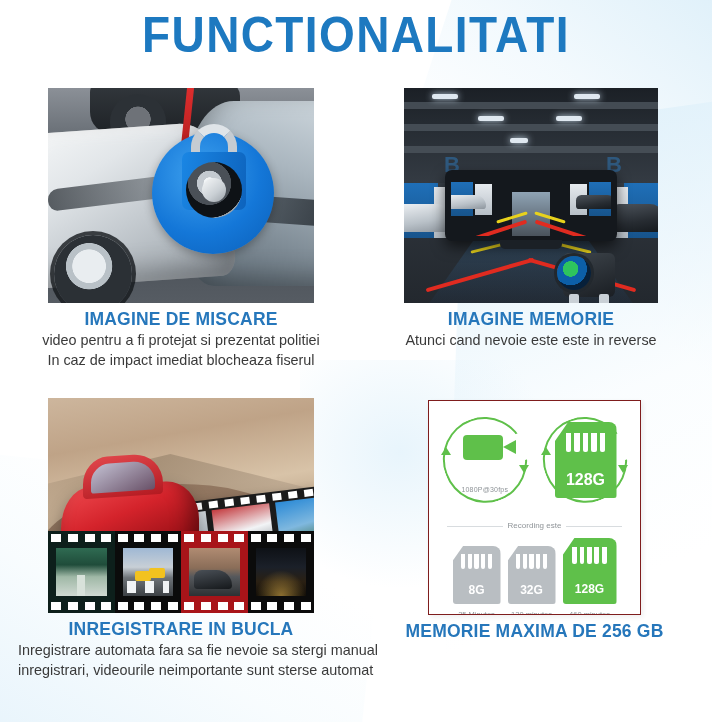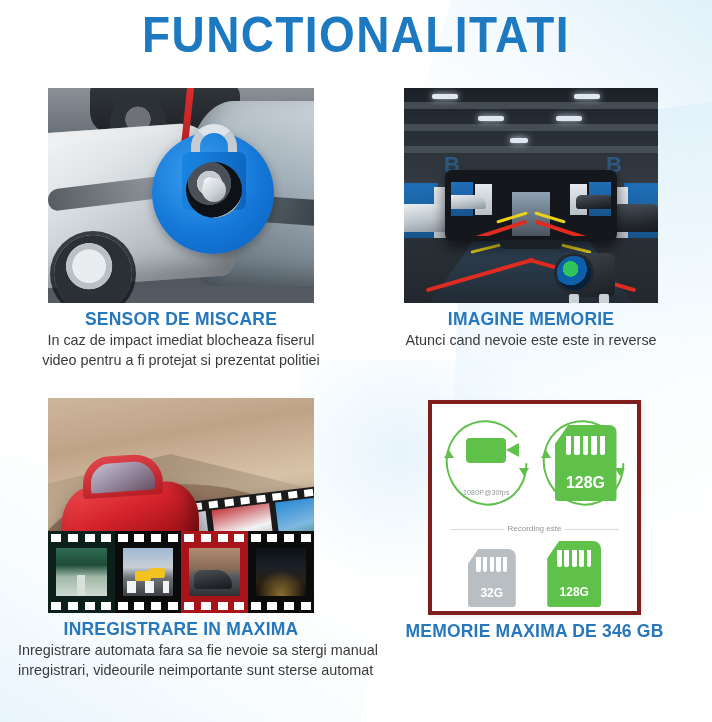--- a/index.html
+++ b/index.html
@@ -60,21 +60,21 @@
   .f1 { left: 48px;  top: 2px;   width: 266px; }
   .f2 { left: 404px; top: 2px;   width: 254px; }
   .f3 { left: 48px;  top: 312px; width: 266px; }
   .f4 { left: 428px; top: 314px; width: 213px; }
 
   .thumb { position: relative; overflow: hidden; background: #cfd6db; }
   .t1 { width: 266px; height: 215px; }
   .t2 { width: 254px; height: 215px; }
   .t3 { width: 266px; height: 215px; }
   .t4 { width: 213px; height: 215px; background: #15803d;
-        border: 4px solid #7f1d1d; box-shadow: 2px 2px 5px rgba(0,0,0,.07); }
+        border: 1px solid #7f1d1d; box-shadow: 2px 2px 5px rgba(0,0,0,.07); }
 
   .caption-title {
     margin-top: 6px;
     text-align: center;
     font-size: 17.5px;
     font-weight: 700;
     color: #2677bb;
     letter-spacing: .2px;
     white-space: nowrap;
   }
@@ -360,23 +360,23 @@
       <div class="wheel-b"></div>
       <div class="car-right"></div>
       <div class="car-left"></div>
       <div class="wheel-a"></div>
       <div class="lanyard"></div>
       <div class="lock-disc"></div>
       <div class="lock-shackle"></div>
       <div class="lock-body"></div>
       <div class="lock-dial"></div>
     </div>
-    <div class="caption-title">SENSOR DE MISCARE</div>
+    <div class="caption-title">IMAGINE DE MISCARE</div>
+    <div class="caption-body">video pentru a fi protejat si prezentat politiei</div>
     <div class="caption-body">In caz de impact imediat blocheaza fiserul</div>
-    <div class="caption-body">video pentru a fi protejat si prezentat politiei</div>
   </div>
 
   <div class="feature f2">
     <div class="thumb t2">
       <div class="garage">
         <div class="g-ceiling">
           <div class="g-beam" style="top:14px;"></div>
           <div class="g-beam" style="top:36px;"></div>
           <div class="g-beam" style="top:58px;"></div>
           <div class="g-light" style="left:28px; top:6px;"></div>
@@ -533,21 +533,21 @@
           <div class="fs-img sc4"></div>
           <div class="holes-b">
               <i></i>
               <i></i>
               <i></i>
               <i></i>
             </div>
         </div>
       </div>
     </div>
-    <div class="caption-title">INREGISTRARE IN MAXIMA</div>
+    <div class="caption-title">INREGISTRARE IN BUCLA</div>
     <div class="caption-body">Inregistrare automata fara sa fie nevoie sa stergi manual</div>
     <div class="caption-body">inregistrari, videourile neimportante sunt sterse automat</div>
   </div>
 
   <div class="feature f4">
     <div class="thumb t4">
       <div class="memo">
 
         <div class="memo-top">
           <div class="cycle">
@@ -579,20 +579,33 @@
         <div class="memo-cards">
           <div class="memo-card-wrap">
             <div class="sdcard">
               <div class="sd-pins">
                   <i></i>
                   <i></i>
                   <i></i>
                   <i></i>
                   <i></i>
                 </div>
+              <div class="sd-cap">8G</div>
+            </div>
+            <div class="memo-time">25 Minutes</div>
+          </div>
+          <div class="memo-card-wrap">
+            <div class="sdcard">
+              <div class="sd-pins">
+                  <i></i>
+                  <i></i>
+                  <i></i>
+                  <i></i>
+                  <i></i>
+                </div>
               <div class="sd-cap">32G</div>
             </div>
             <div class="memo-time">120 minutes</div>
           </div>
           <div class="memo-card-wrap lg">
             <div class="sdcard green">
               <div class="sd-pins">
                   <i></i>
                   <i></i>
                   <i></i>
@@ -600,16 +613,16 @@
                   <i></i>
                 </div>
               <div class="sd-cap">128G</div>
             </div>
             <div class="memo-time">460 minutes</div>
           </div>
         </div>
 
       </div>
     </div>
-    <div class="caption-title">MEMORIE MAXIMA DE 346 GB</div>
+    <div class="caption-title">MEMORIE MAXIMA DE 256 GB</div>
   </div>
 
 </div>
 
 </body></html>

